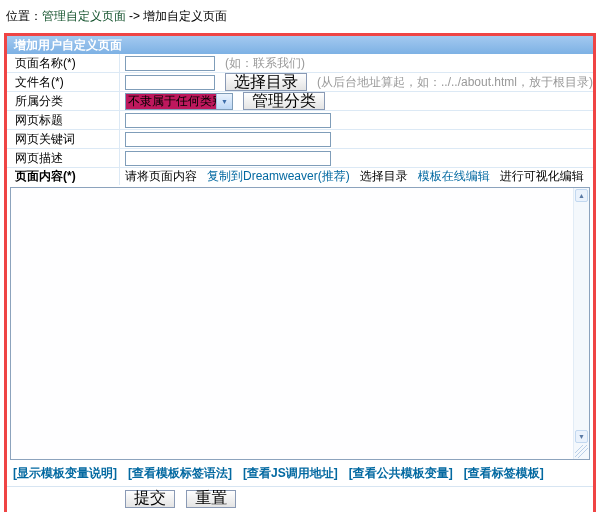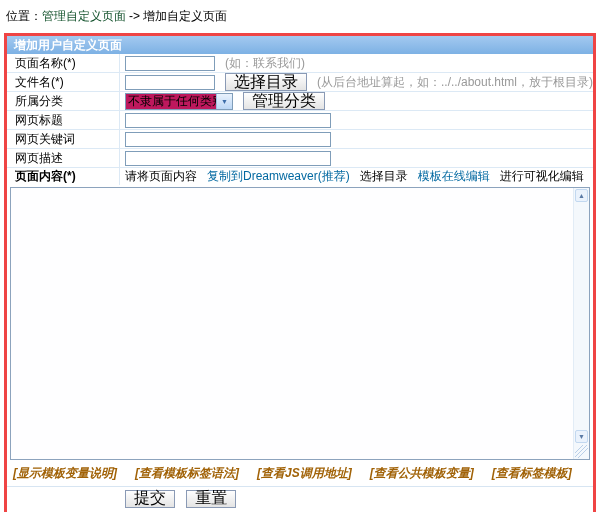--- a/index.html
+++ b/index.html
@@ -84,21 +84,21 @@
   .sb-down { bottom:16px; }
   .grip {
     position:absolute; bottom:1px; left:1px; width:13px; height:13px;
     background:
       linear-gradient(135deg, transparent 0 5px, #b9cfe8 5px 6px, transparent 6px 8px, #b9cfe8 8px 9px, transparent 9px 11px, #b9cfe8 11px 12px, transparent 12px);
     cursor:nwse-resize;
   }
 
   
   .footer-links { padding:5px 0 4px 6px; border-bottom:1px solid #d7e5f2; white-space:nowrap; }
-  .footer-links a { color:#a16207; font-weight:bold; text-decoration:none; margin-right:18px;font-style:italic; }
+  .footer-links a { color:#0369a1; font-weight:bold; text-decoration:none; margin-right:11px; }
   .buttons-row { padding:3px 0 4px 118px;font-family:Liberation Mono, monospace; }
   .buttons-row .btn { margin-right:4px; min-width:32px; }
 </style>
 </head>
 <body>
 
 <div class="screen">
 
   <div class="breadcrumb">
     <span>位置：</span><a href="#">管理自定义页面</a><span class="bc-sep">-&gt;</span><span>增加自定义页面</span>

